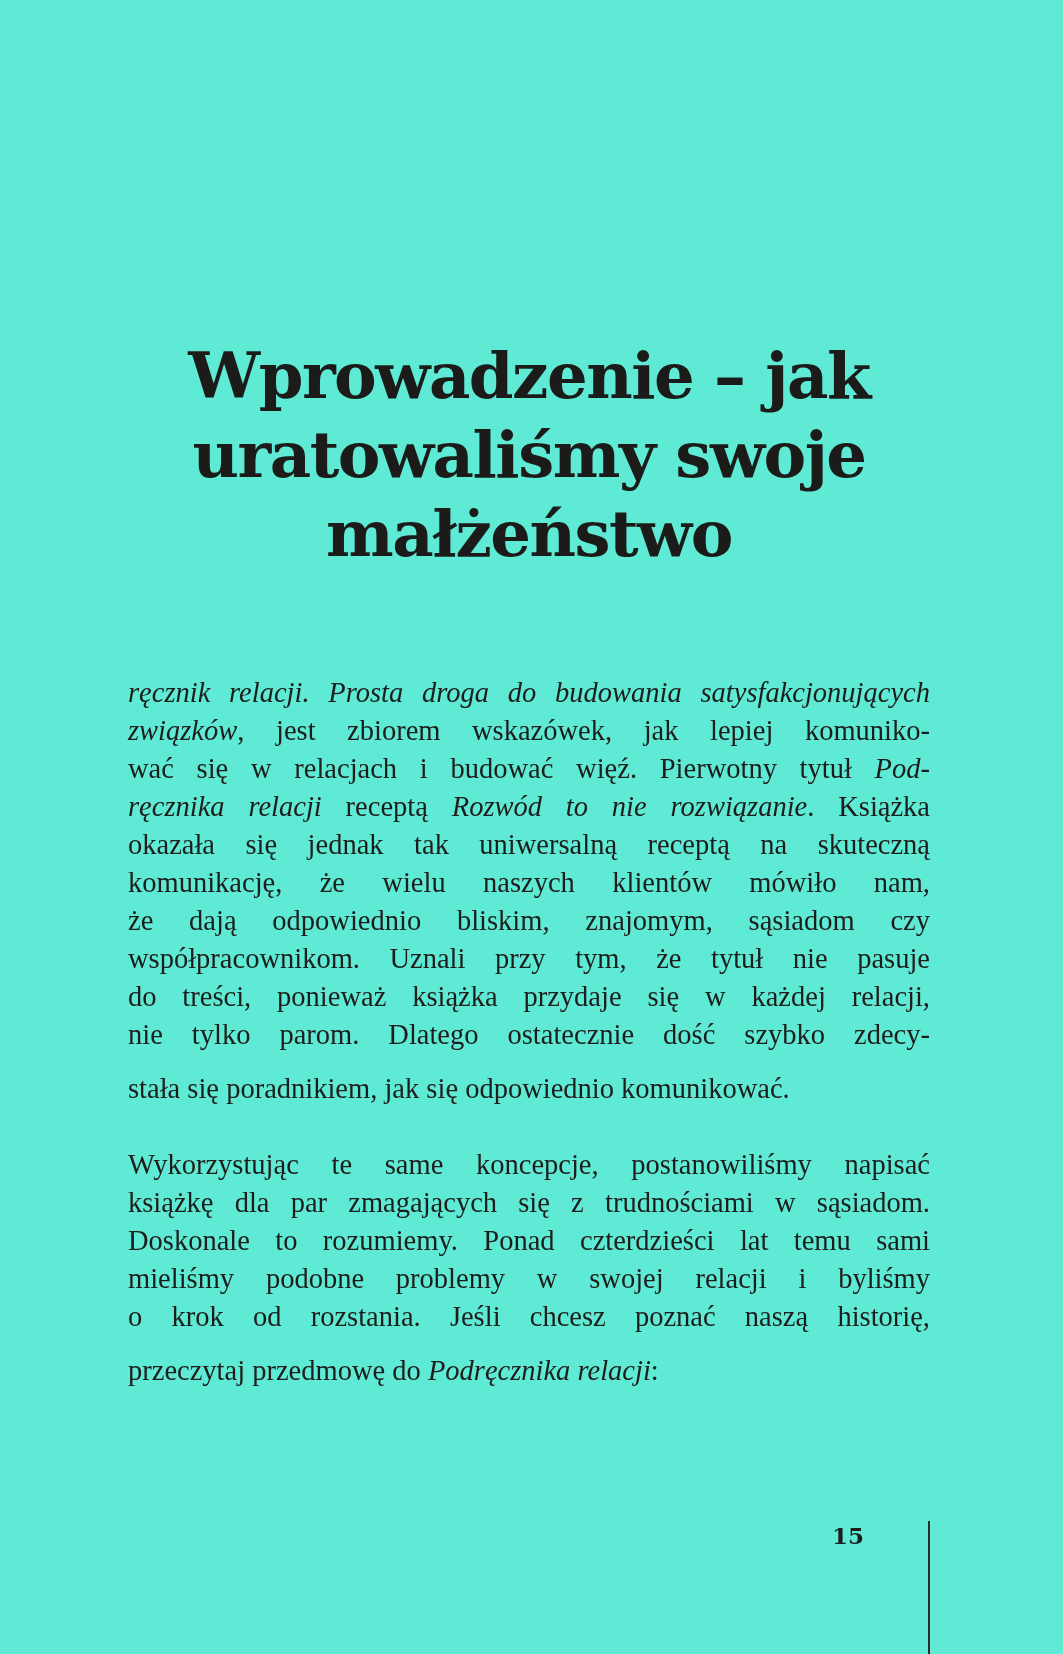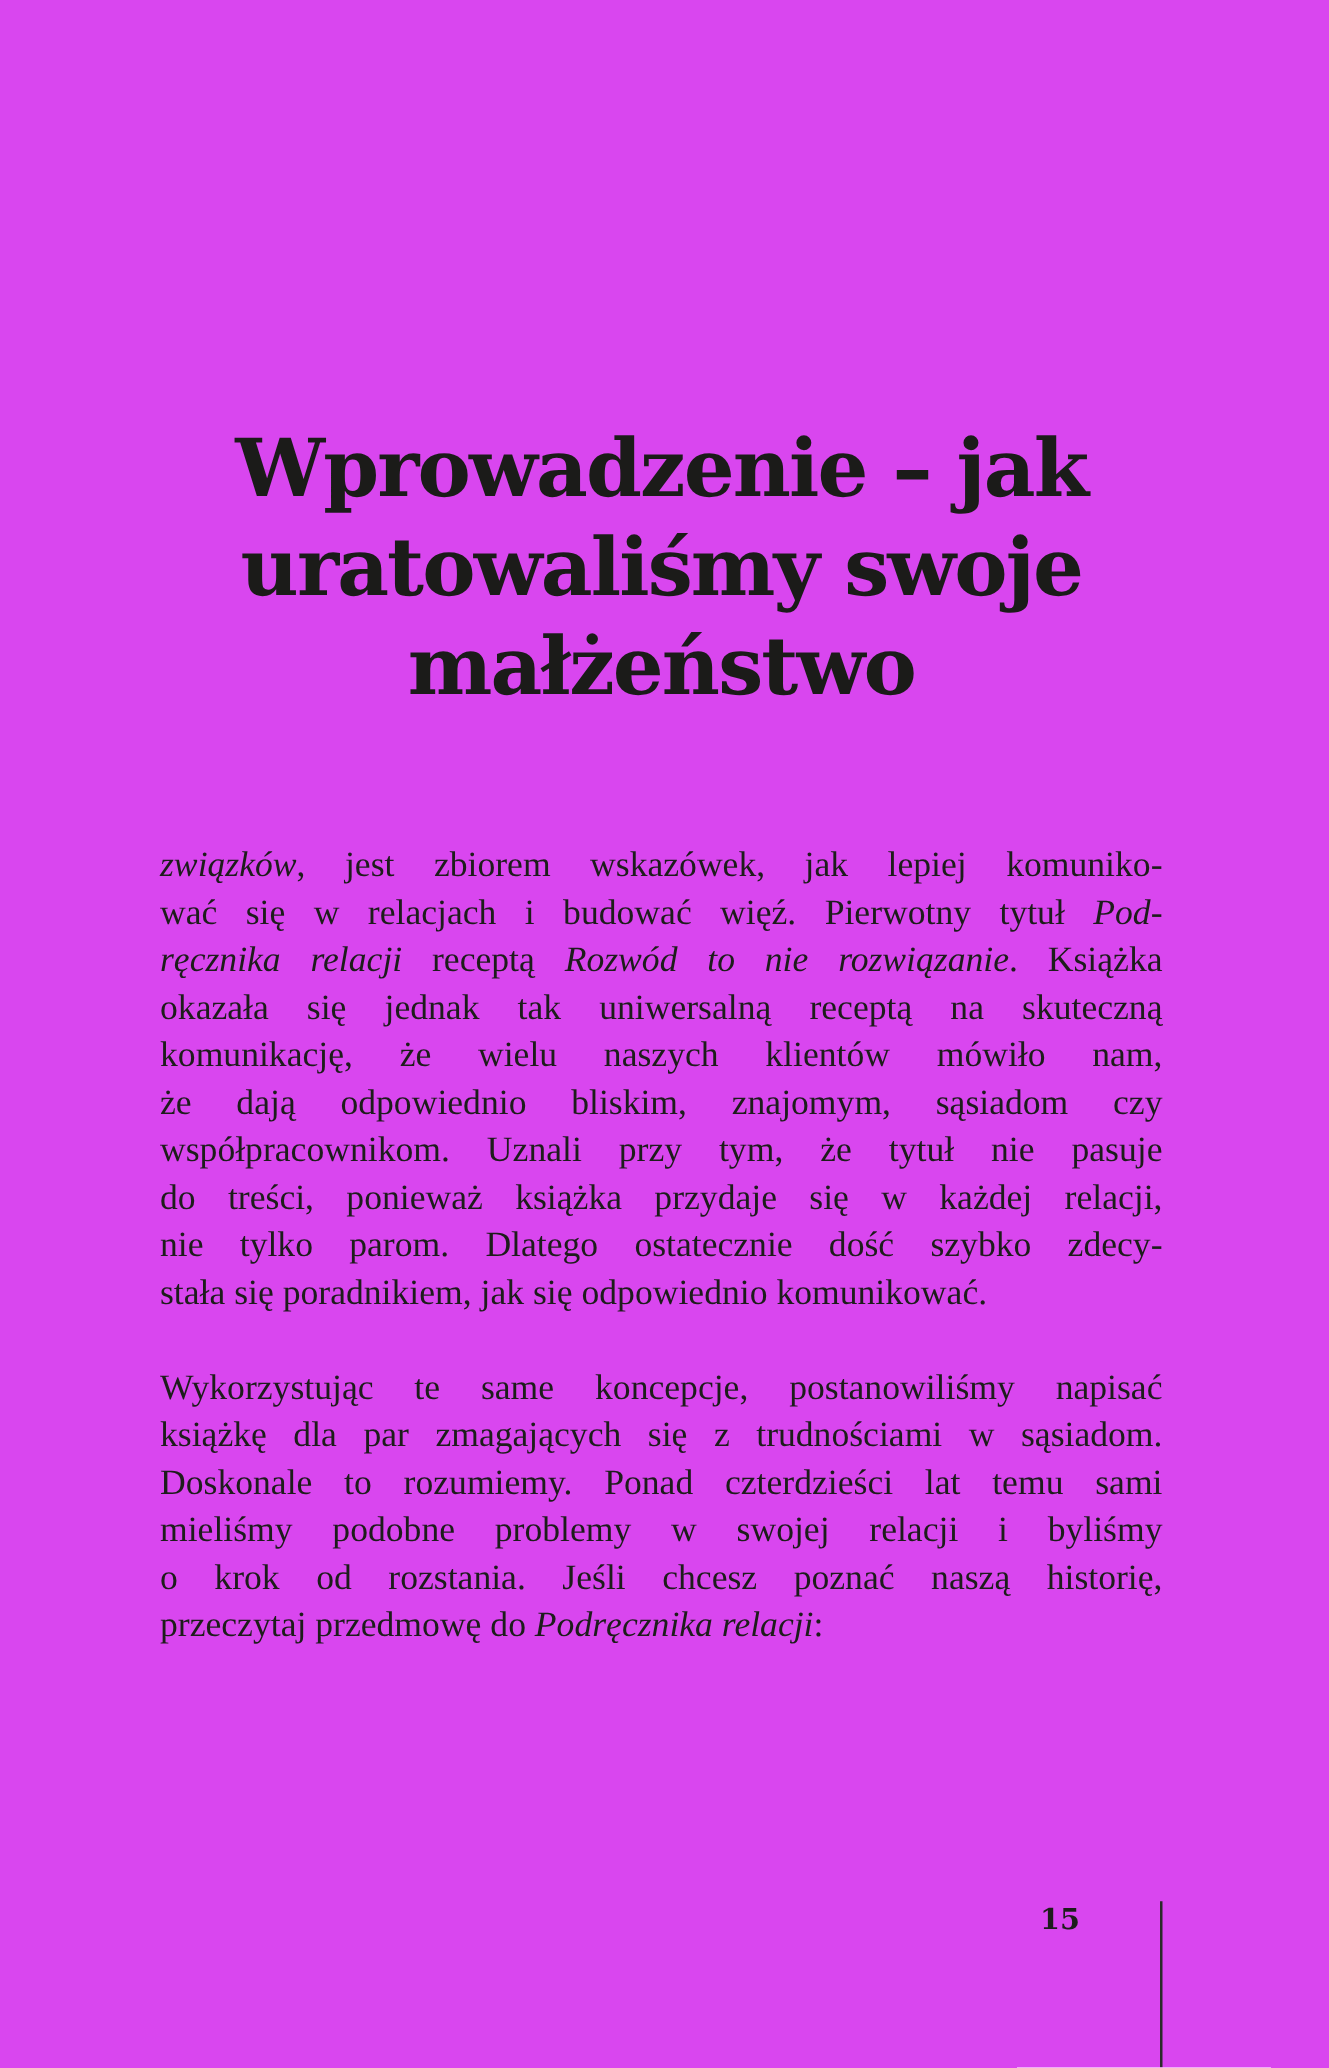--- a/index.html
+++ b/index.html
@@ -4,21 +4,21 @@
 <style>
   html, body {
     margin: 0;
     padding: 0;
     background: #ffffff;
   }
   .page {
     position: relative;
     width: 1063px;
     height: 1654px;
-    background: #d946ef;
+    background: #5eead4;
     overflow: hidden;
     color: #1d1d1b;
   }
   .content {
     position: absolute;
     left: 128px;
     top: 0;
     width: 802px;
   }
   .heading {
@@ -44,20 +44,21 @@
   .para + .para {
     margin-top: 38px;
   }
   .line {
     text-align: justify;
     text-align-last: justify;
   }
   .line.last {
     text-align: left;
     text-align-last: left;
+    margin-top: 16px;
   }
   .line em {
     font-style: italic;
   }
   .page-number {
     position: absolute;
     left: 828px;
     top: 1522px;
     width: 36px;
     text-align: right;
@@ -79,20 +80,21 @@
 <body>
 
 <div class="page">
   <div class="content">
     <h1 class="heading">
       <div>Wprowadzenie – jak</div>
       <div>uratowaliśmy swoje</div>
       <div>małżeństwo</div>
     </h1>
     <div class="para first">
+        <div class="line"><em>ręcznik relacji. Prosta droga do budowania satysfakcjonujących</em></div>
         <div class="line"><em>związków</em><span>, jest zbiorem wskazówek, jak lepiej komuniko-</span></div>
         <div class="line"><span>wać się w relacjach i budować więź. Pierwotny tytuł </span><em>Pod-</em></div>
         <div class="line"><em>ręcznika relacji</em><span> receptą </span><em>Rozwód to nie rozwiązanie</em><span>. Książka</span></div>
         <div class="line"><span>okazała się jednak tak uniwersalną receptą na skuteczną</span></div>
         <div class="line"><span>komunikację, że wielu naszych klientów mówiło nam,</span></div>
         <div class="line"><span>że dają odpowiednio bliskim, znajomym, sąsiadom czy</span></div>
         <div class="line"><span>współpracownikom. Uznali przy tym, że tytuł nie pasuje</span></div>
         <div class="line"><span>do treści, ponieważ książka przydaje się w każdej relacji,</span></div>
         <div class="line"><span>nie tylko parom. Dlatego ostatecznie dość szybko zdecy-</span></div>
         <div class="line last"><span>stała się poradnikiem, jak się odpowiednio komunikować.</span></div>

